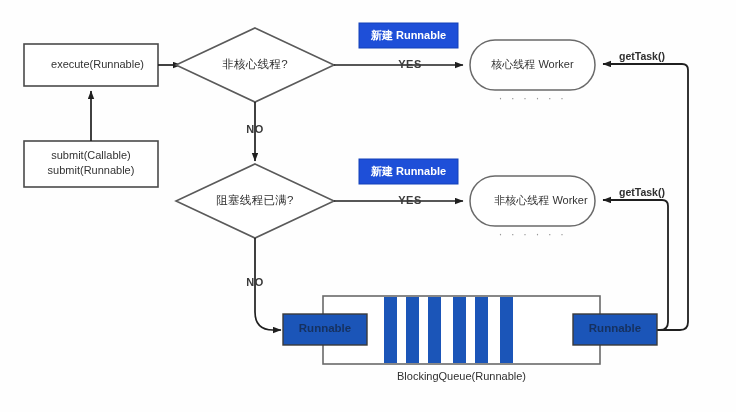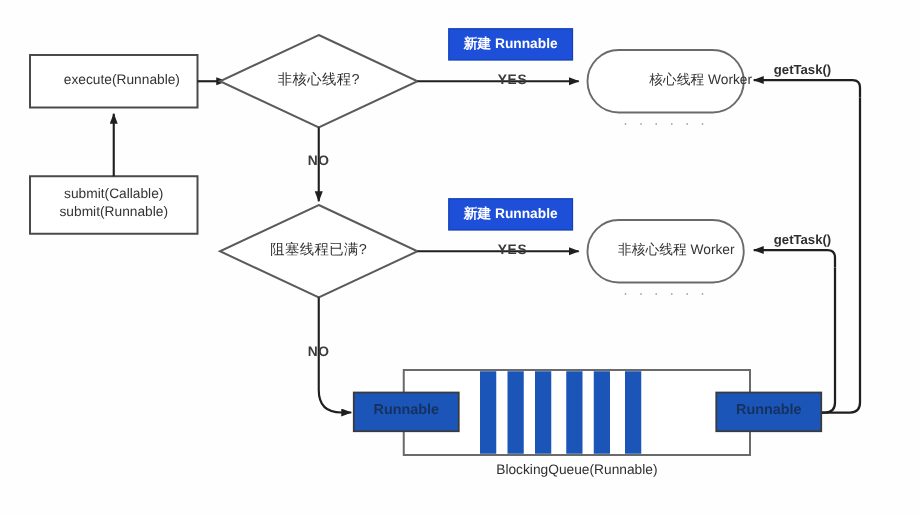--- a/index.html
+++ b/index.html
@@ -150,21 +150,21 @@
   <div class="lbl diamond-text" style="left:186px; top:194px; width:138px;">阻塞线程已满?</div>
 
   <div class="lbl edge-text" style="left:355px; top:58px; width:110px;">YES</div>
 
   <div class="lbl edge-text" style="left:355px; top:194px; width:110px;">YES</div>
 
   <div class="lbl edge-text" style="left:228px; top:123px; width:54px;">NO</div>
 
   <div class="lbl edge-text" style="left:228px; top:276px; width:54px;">NO</div>
 
-  <div class="lbl oval-text" style="left:470px; top:58px; width:125px;margin-left:28px;">核心线程 Worker</div>
+  <div class="lbl oval-text" style="left:470px; top:58px; width:125px;">核心线程 Worker</div>
 
   <div class="lbl oval-text" style="left:470px; top:194px; width:142px;">非核心线程 Worker</div>
 
   <div class="lbl dots" style="left:470px; top:92px; width:125px;">· · · · · ·</div>
 
   <div class="lbl dots" style="left:470px; top:228px; width:125px;">· · · · · ·</div>
 
   <div class="lbl gettask-text" style="left:604px; top:50px; width:76px;">getTask()</div>
 
   <div class="lbl gettask-text" style="left:604px; top:186px; width:76px;">getTask()</div>

